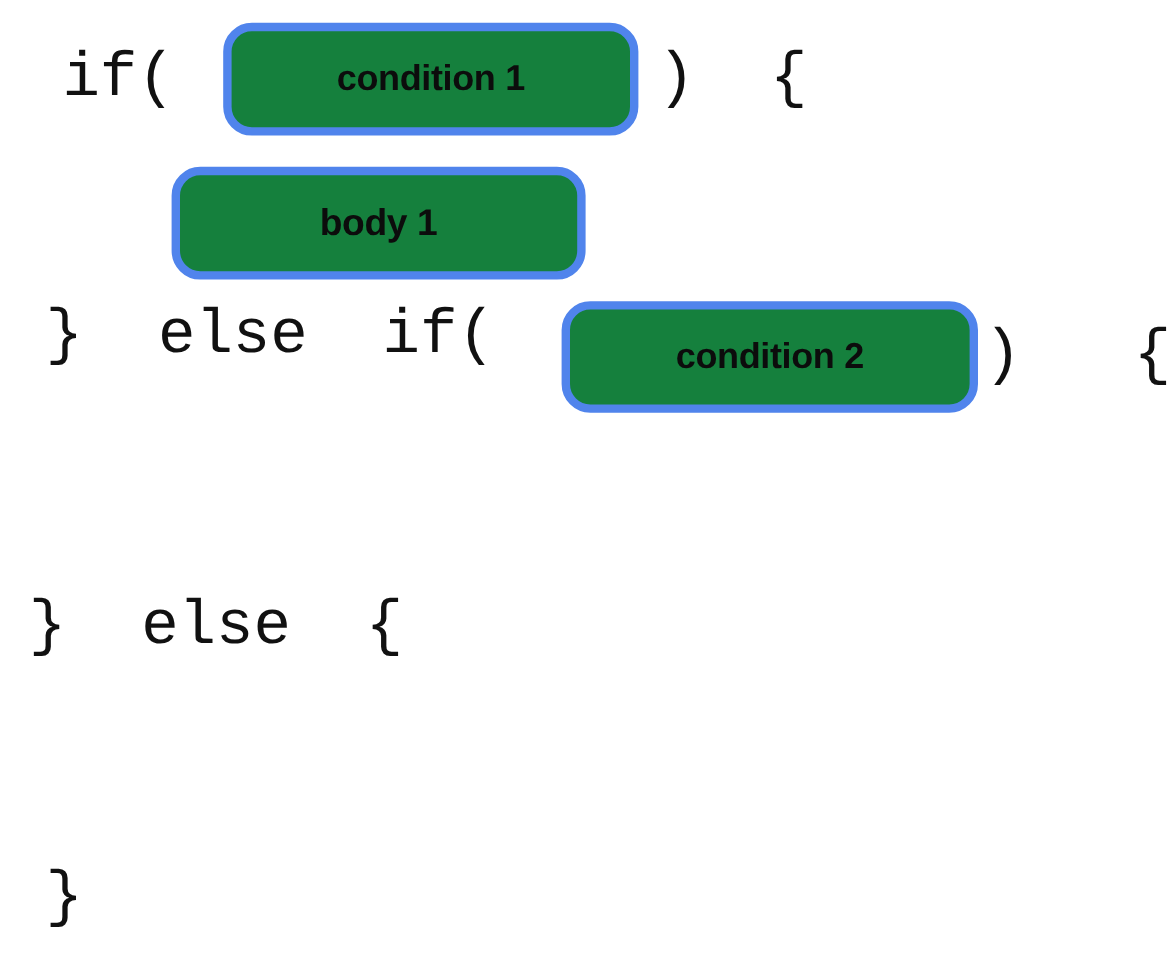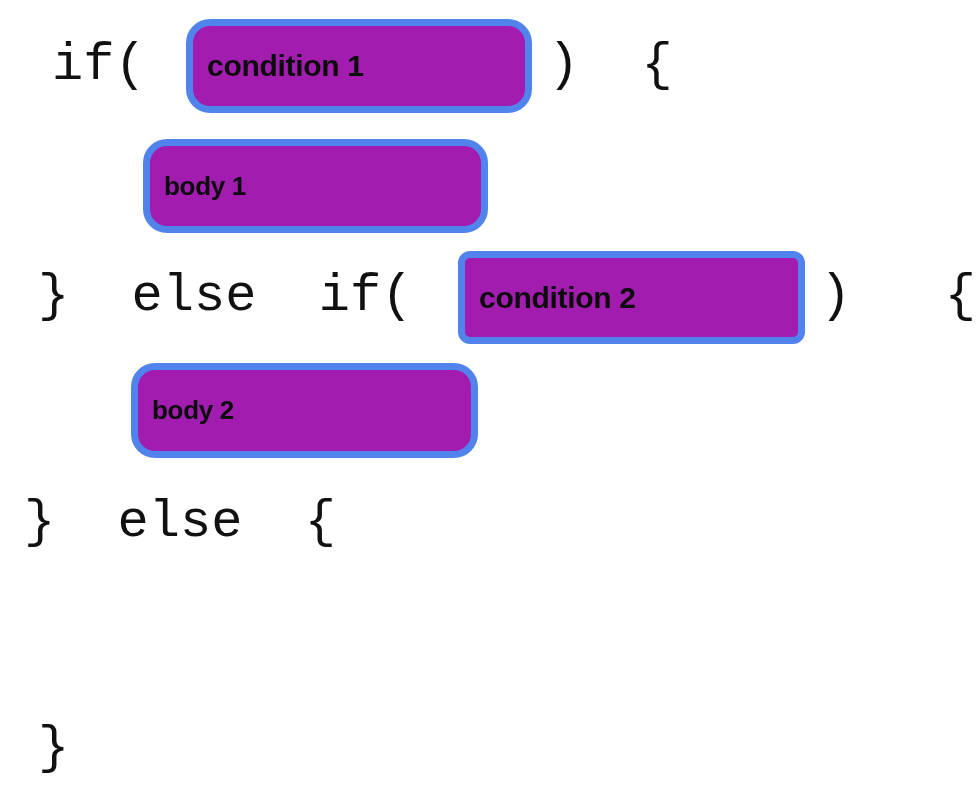--- a/index.html
+++ b/index.html
@@ -25,51 +25,51 @@
     color: #111111;
     white-space: pre;
     line-height: 1;
     letter-spacing: 0px;
   }
 
   
   .slot {
     position: absolute;
     box-sizing: border-box;
-    background: #a21caf;
+    background: #15803d;
     border: 7px solid #5084ec;
     border-radius: 24px;
     display: flex;
     align-items: center;
-    padding-left: 14px;
+    justify-content: center;
   }
   .slot-label {
     font-family: "Liberation Sans", sans-serif;
     font-weight: 700;
     font-size: 31px;
     color: #0c0c0c;
     letter-spacing: -0.3px;
     white-space: nowrap;
   }
   .slot-label.cond {
     font-size: 30px;
   }
   .slot-label.body {
-    font-size: 26px;
+    font-size: 31px;
   }
 
   
   #tok-if        { left: 52px;  top: 40px; }
   #box-cond1     { left: 186px; top: 19px;  width: 346px; height: 94px; }
   #tok-close1    { left: 548px; top: 40px; }
 
   #box-body1     { left: 143px; top: 139px; width: 345px; height: 94px; }
 
-  #tok-elseif    { left: 38px;  top: 271px; }
-  #box-cond2     { left: 458px; top: 251px; width: 347px; height: 93px; border-radius: 12px; }
+  #tok-elseif    { left: 38px;  top: 254px; }
+  #box-cond2     { left: 468px; top: 251px; width: 347px; height: 93px; }
   #tok-close2    { left: 820px; top: 271px; }
 
   #box-body2     { left: 131px; top: 363px; width: 347px; height: 95px; }
 
   #tok-else      { left: 24px;  top: 497px; }
 
   #box-body3     { left: 131px; top: 589px; width: 347px; height: 94px; }
 
   #tok-end       { left: 38px;  top: 723px; }
 </style>
@@ -91,22 +91,19 @@
   </div>
 
   <span class="code" id="tok-elseif">}  else  if(</span>
 
   <div class="slot" id="box-cond2">
     <span class="slot-label cond">condition 2</span>
   </div>
 
   <span class="code" id="tok-close2">)   {</span>
 
-  <div class="slot" id="box-body2">
-    <span class="slot-label body">body 2</span>
-  </div>
 
   <span class="code" id="tok-else">}  else  {</span>
 
 
   <span class="code" id="tok-end">}</span>
 
 </div>
 
 </body></html>

